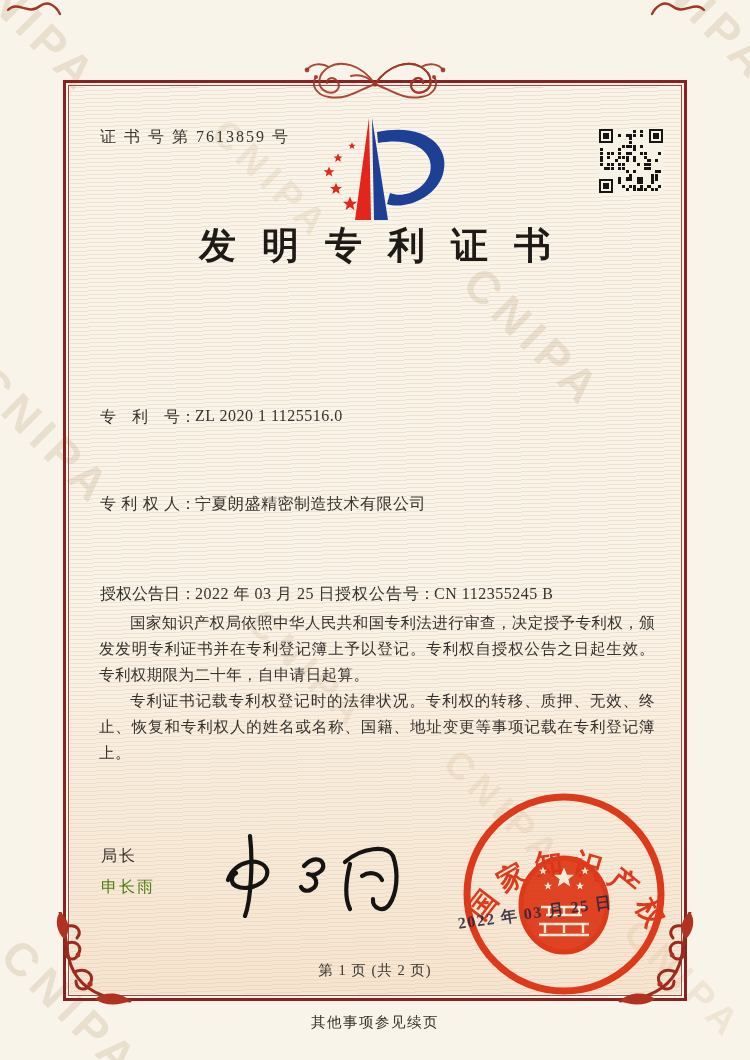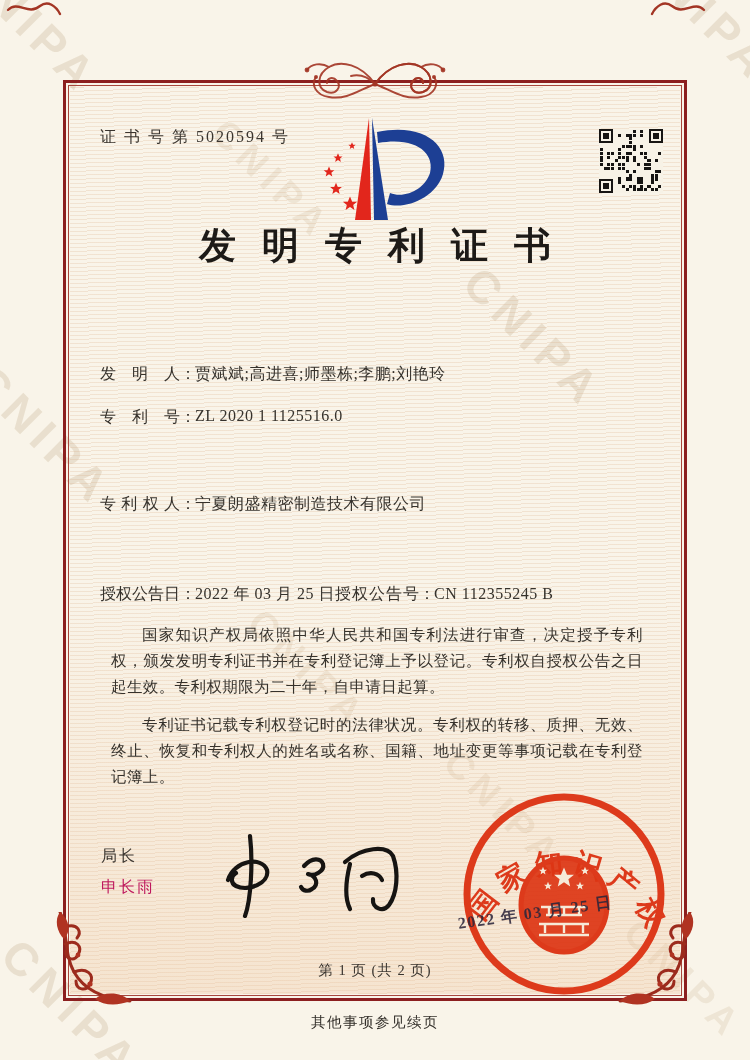--- a/index.html
+++ b/index.html
@@ -51,24 +51,24 @@
     letter-spacing:26px;text-indent:26px;white-space:nowrap;
   }
   
   .row{position:absolute;left:100px;width:560px;font-size:16px;white-space:nowrap;color:#36322c;}
   .lab{display:inline-block;width:80px;text-align:justify;text-align-last:justify;vertical-align:top;}
   .lab2{display:inline-block;width:84px;text-align:justify;text-align-last:justify;vertical-align:top;}
   .colon{display:inline-block;width:15px;vertical-align:top;}
   .val{letter-spacing:0.5px;}
   
   .paras{position:absolute;left:99px;top:610px;width:556px;font-size:15.5px;line-height:26px;text-align:justify;color:#36322c;}
-  .paras p{margin:12px;text-indent:2em;letter-spacing:0.4px;}
+  .paras p{margin:0;text-indent:2em;letter-spacing:0.4px;}
   
   .sig-title{position:absolute;left:101px;top:846px;font-size:16px;letter-spacing:2px;color:#3a352f;}
-  .sig-name{position:absolute;left:101px;top:877px;font-size:16px;letter-spacing:2px;color:#be185d;}
+  .sig-name{position:absolute;left:101px;top:877px;font-size:16px;letter-spacing:2px;color:#4d7c0f;}
   .sig-svg{position:absolute;left:200px;top:828px;width:205px;height:90px;}
   
   .seal{position:absolute;left:453px;top:783px;width:222px;height:222px;z-index:3;}
   .seal svg{position:absolute;inset:0;}
   .seal .seal-date{
     position:absolute;left:4px;top:116px;width:214px;text-align:left;
     font-size:16px;font-weight:700;letter-spacing:1.5px;color:rgba(44,37,58,0.88);
     transform:rotate(-8deg);white-space:nowrap;
   }
   
@@ -154,21 +154,21 @@
   </svg>
   <svg class="orn orn-tl-cut" viewBox="0 0 56 18">
     <path d="M2,10 C12,0 22,16 34,6 C42,0 50,6 54,14" stroke="#a33524" stroke-width="2.4" fill="none" stroke-linecap="round"></path>
   </svg>
   <svg class="orn orn-tr-cut" viewBox="0 0 56 18">
     <path d="M2,10 C12,0 22,16 34,6 C42,0 50,6 54,14" stroke="#a33524" stroke-width="2.4" fill="none" stroke-linecap="round"></path>
   </svg>
 
   <div class="content">
 
-    <div class="cert-no">证 书 号 第 5020594 号</div>
+    <div class="cert-no">证 书 号 第 7613859 号</div>
 
     <div class="qr">
       <div class="modules">
           <i style="left: 32.85px; top: 0px;"></i>
           <i style="left: 40.15px; top: 0px;"></i>
           <i style="left: 18.25px; top: 3.65px;"></i>
           <i style="left: 25.55px; top: 3.65px;"></i>
           <i style="left: 29.2px; top: 3.65px;"></i>
           <i style="left: 32.85px; top: 3.65px;"></i>
           <i style="left: 40.15px; top: 3.65px;"></i>
@@ -276,23 +276,20 @@
           </g>
       </g>
       <g fill="#1d3f94">
         <path d="M79,2 L81,104 L95,104 Z"></path>
         <path d="M84,16 C134,6 158,32 150,58 C143,82 112,94 94,88 L97,77 C112,83 132,73 137,57 C142,38 124,20 85,27 Z"></path>
       </g>
     </svg>
 
     <div class="title">发明专利证书</div>
 
-    <div class="row" style="top:364px;">
-      <span class="lab">发明人</span><span class="colon">：</span><span class="val">贾斌斌;高进喜;师墨栋;李鹏;刘艳玲</span>
-    </div>
     <div class="row" style="top:407px;">
       <span class="lab">专利号</span><span class="colon">：</span><span class="val">ZL 2020 1 1125516.0</span>
     </div>
     <div class="row" style="top:494px;">
       <span class="lab">专利权人</span><span class="colon">：</span><span class="val">宁夏朗盛精密制造技术有限公司</span>
     </div>
     <div class="row" style="top:584px;">
       <span class="lab">授权公告日</span><span class="colon">：</span><span class="val">2022 年 03 月 25 日</span><span class="lab2">授权公告号</span><span class="colon">：</span><span class="val">CN 112355245 B</span>
     </div>
 

